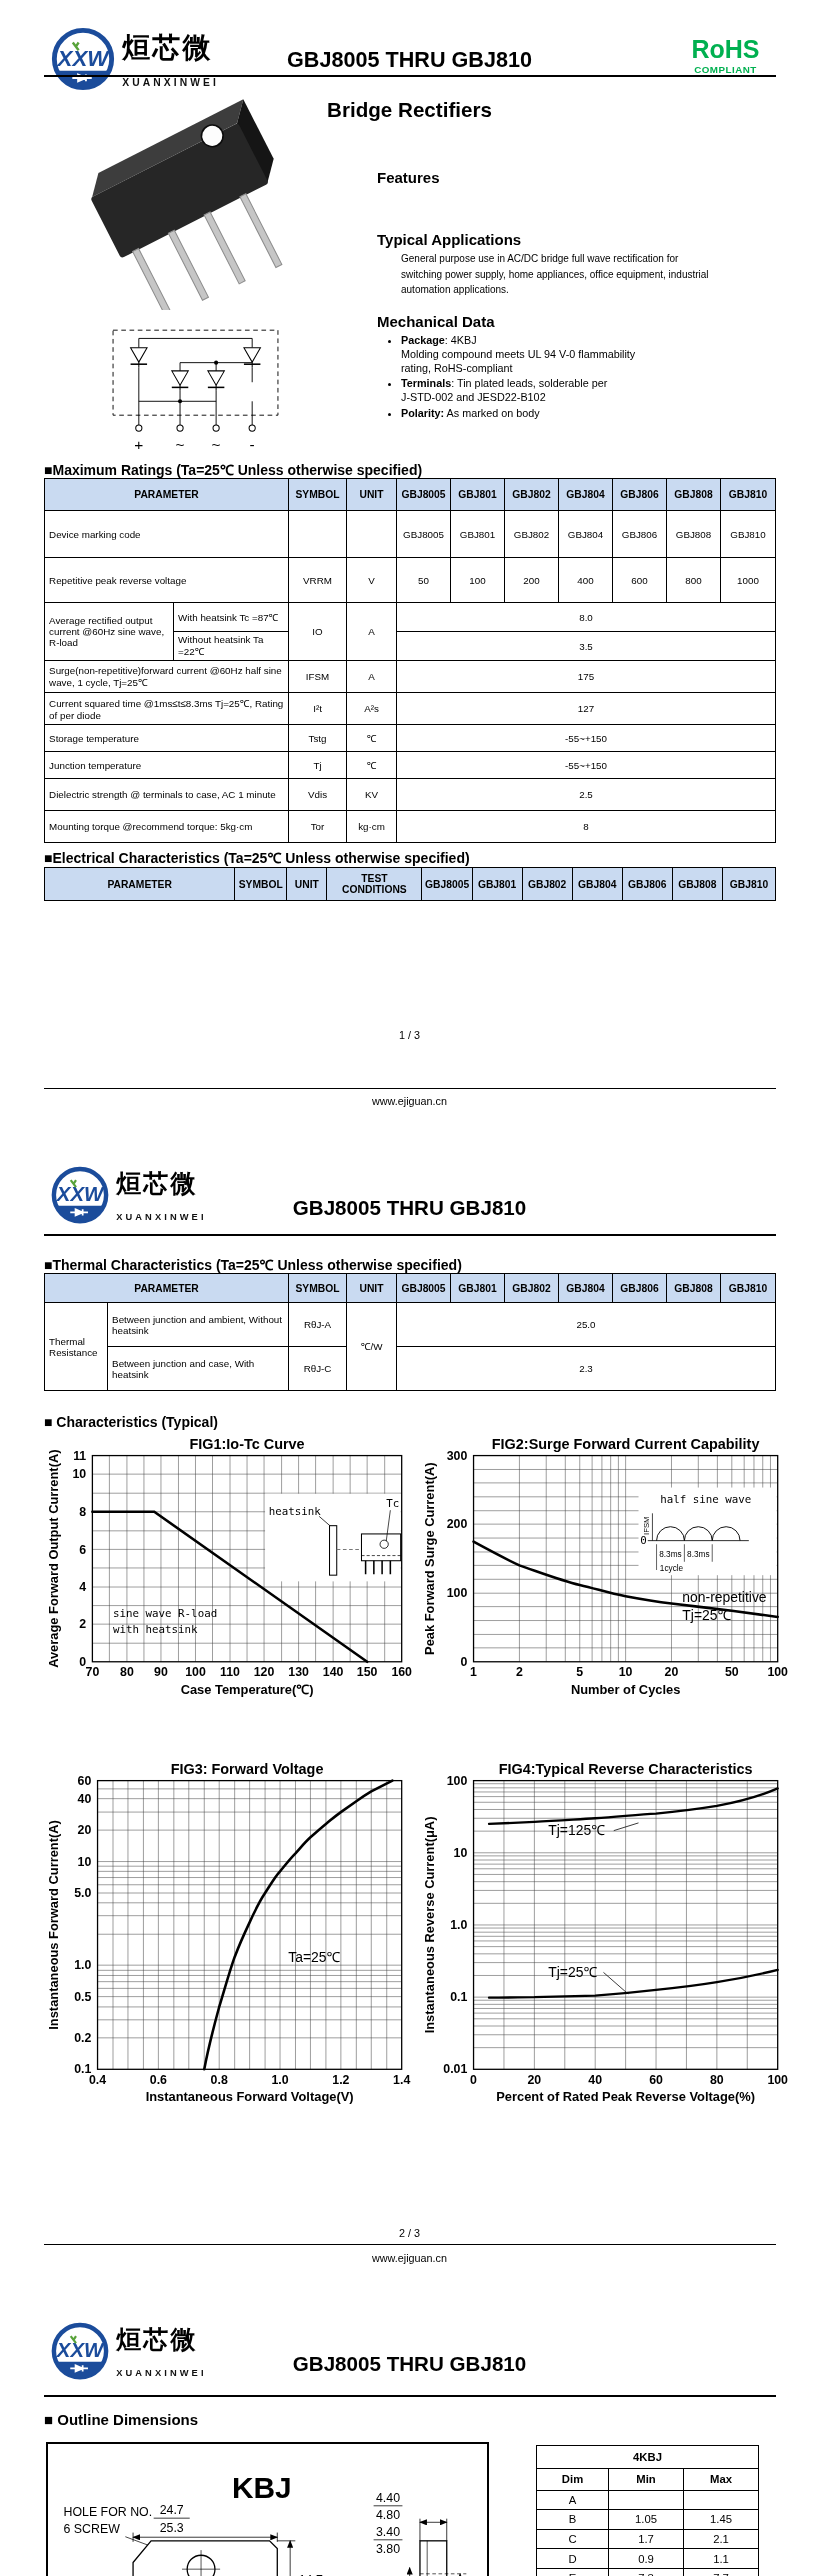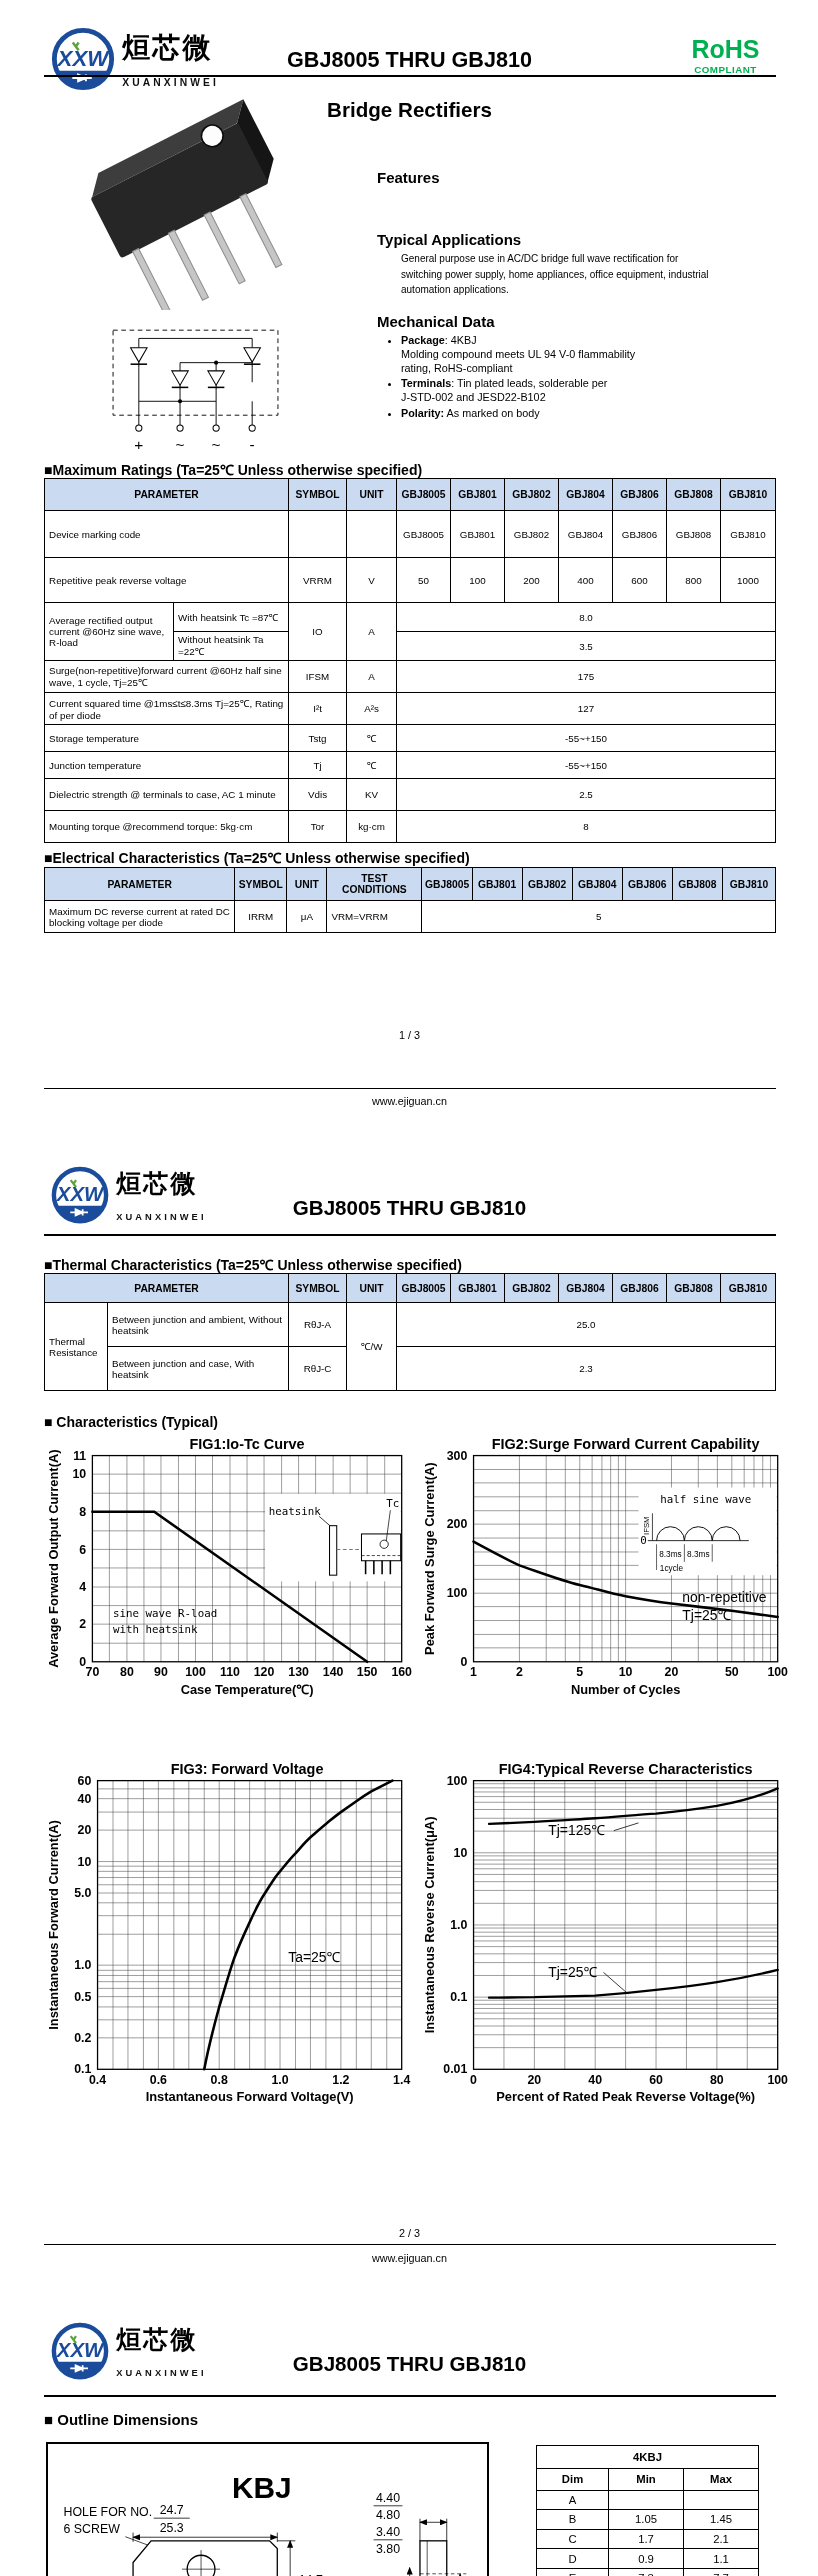--- a/index.html
+++ b/index.html
@@ -285,27 +285,20 @@
       <th>UNIT</th>
       <th>TEST CONDITIONS</th>
       <th>GBJ8005</th>
       <th>GBJ801</th>
       <th>GBJ802</th>
       <th>GBJ804</th>
       <th>GBJ806</th>
       <th>GBJ808</th>
       <th>GBJ810</th>
     </tr>
-    <tr style="height:32px;">
-      <td class="lft">Maximum DC reverse current at rated DC blocking voltage per diode</td>
-      <td>IRRM</td>
-      <td>μA</td>
-      <td class="lft">VRM=VRRM</td>
-      <td colspan="7">5</td>
-    </tr>
   </tbody>
     </table>
 
   <div class="abs center footer-page" style="top:1029px;">1 / 3</div>
   <div class="rule" style="top:1088px;height:1.3px;"></div>
   <div class="abs center footer-site" style="top:1095px;">www.ejiguan.cn</div>
 
   <div class="abs logo" style="left:49px;top:1165px;">
     <svg width="62" height="62" viewBox="0 0 140 140">
       <circle cx="70" cy="68" r="59" fill="#fff" stroke="#1b4c9b" stroke-width="10"></circle>

